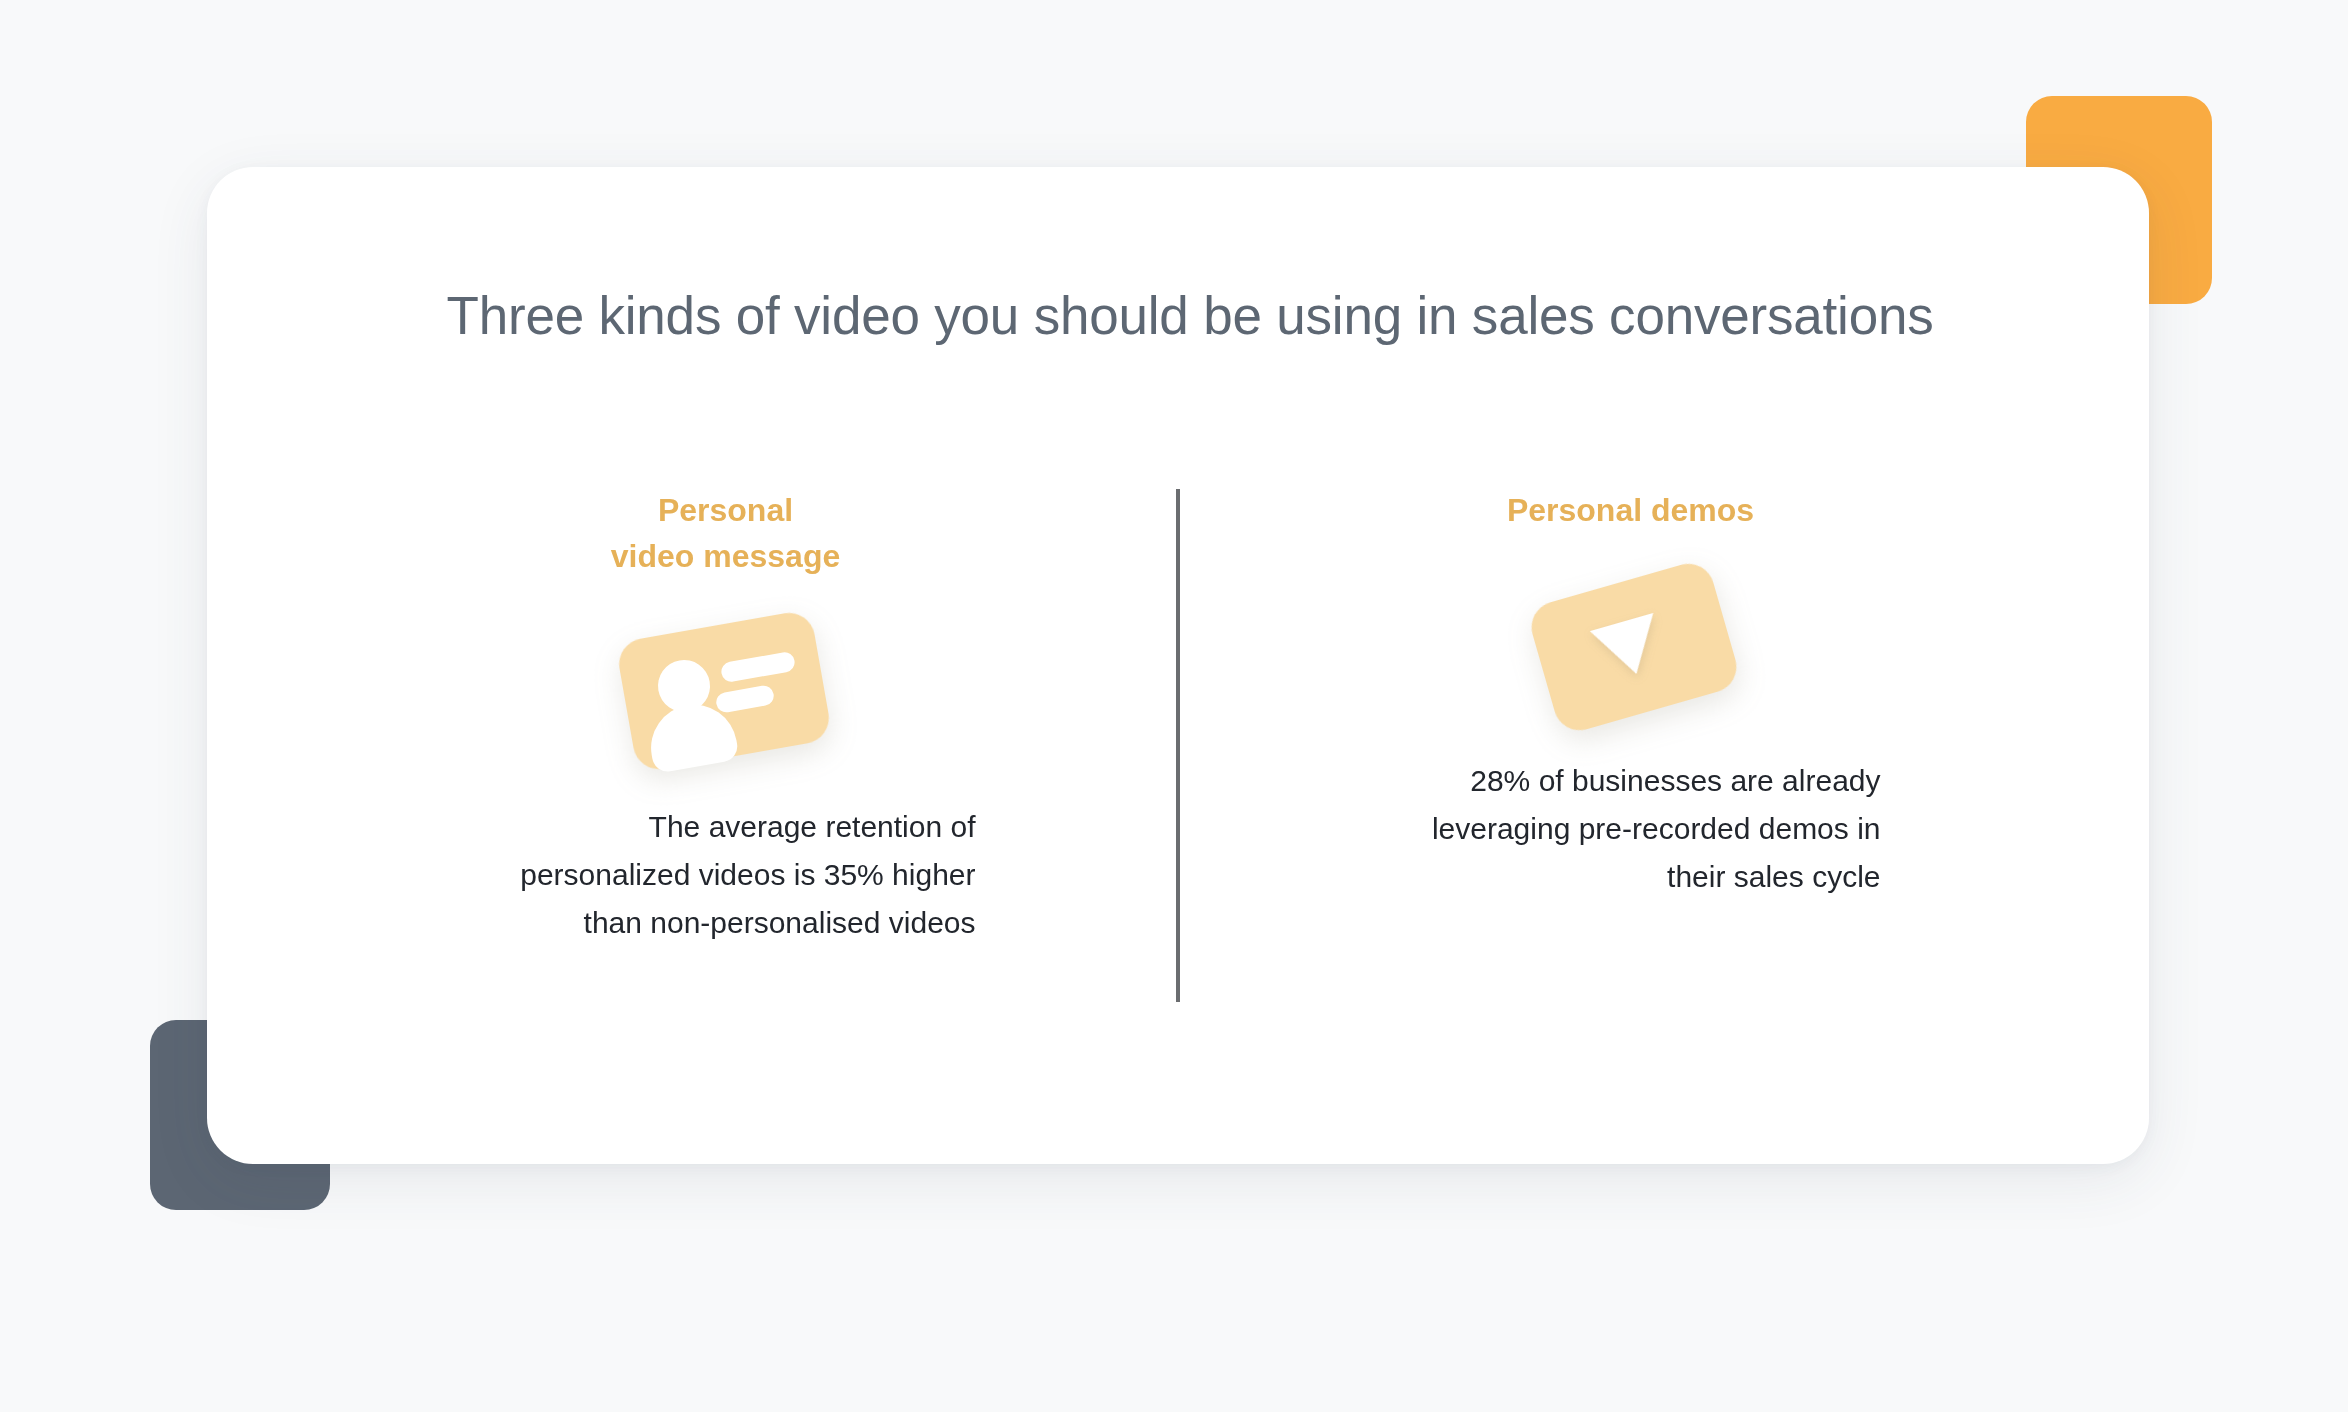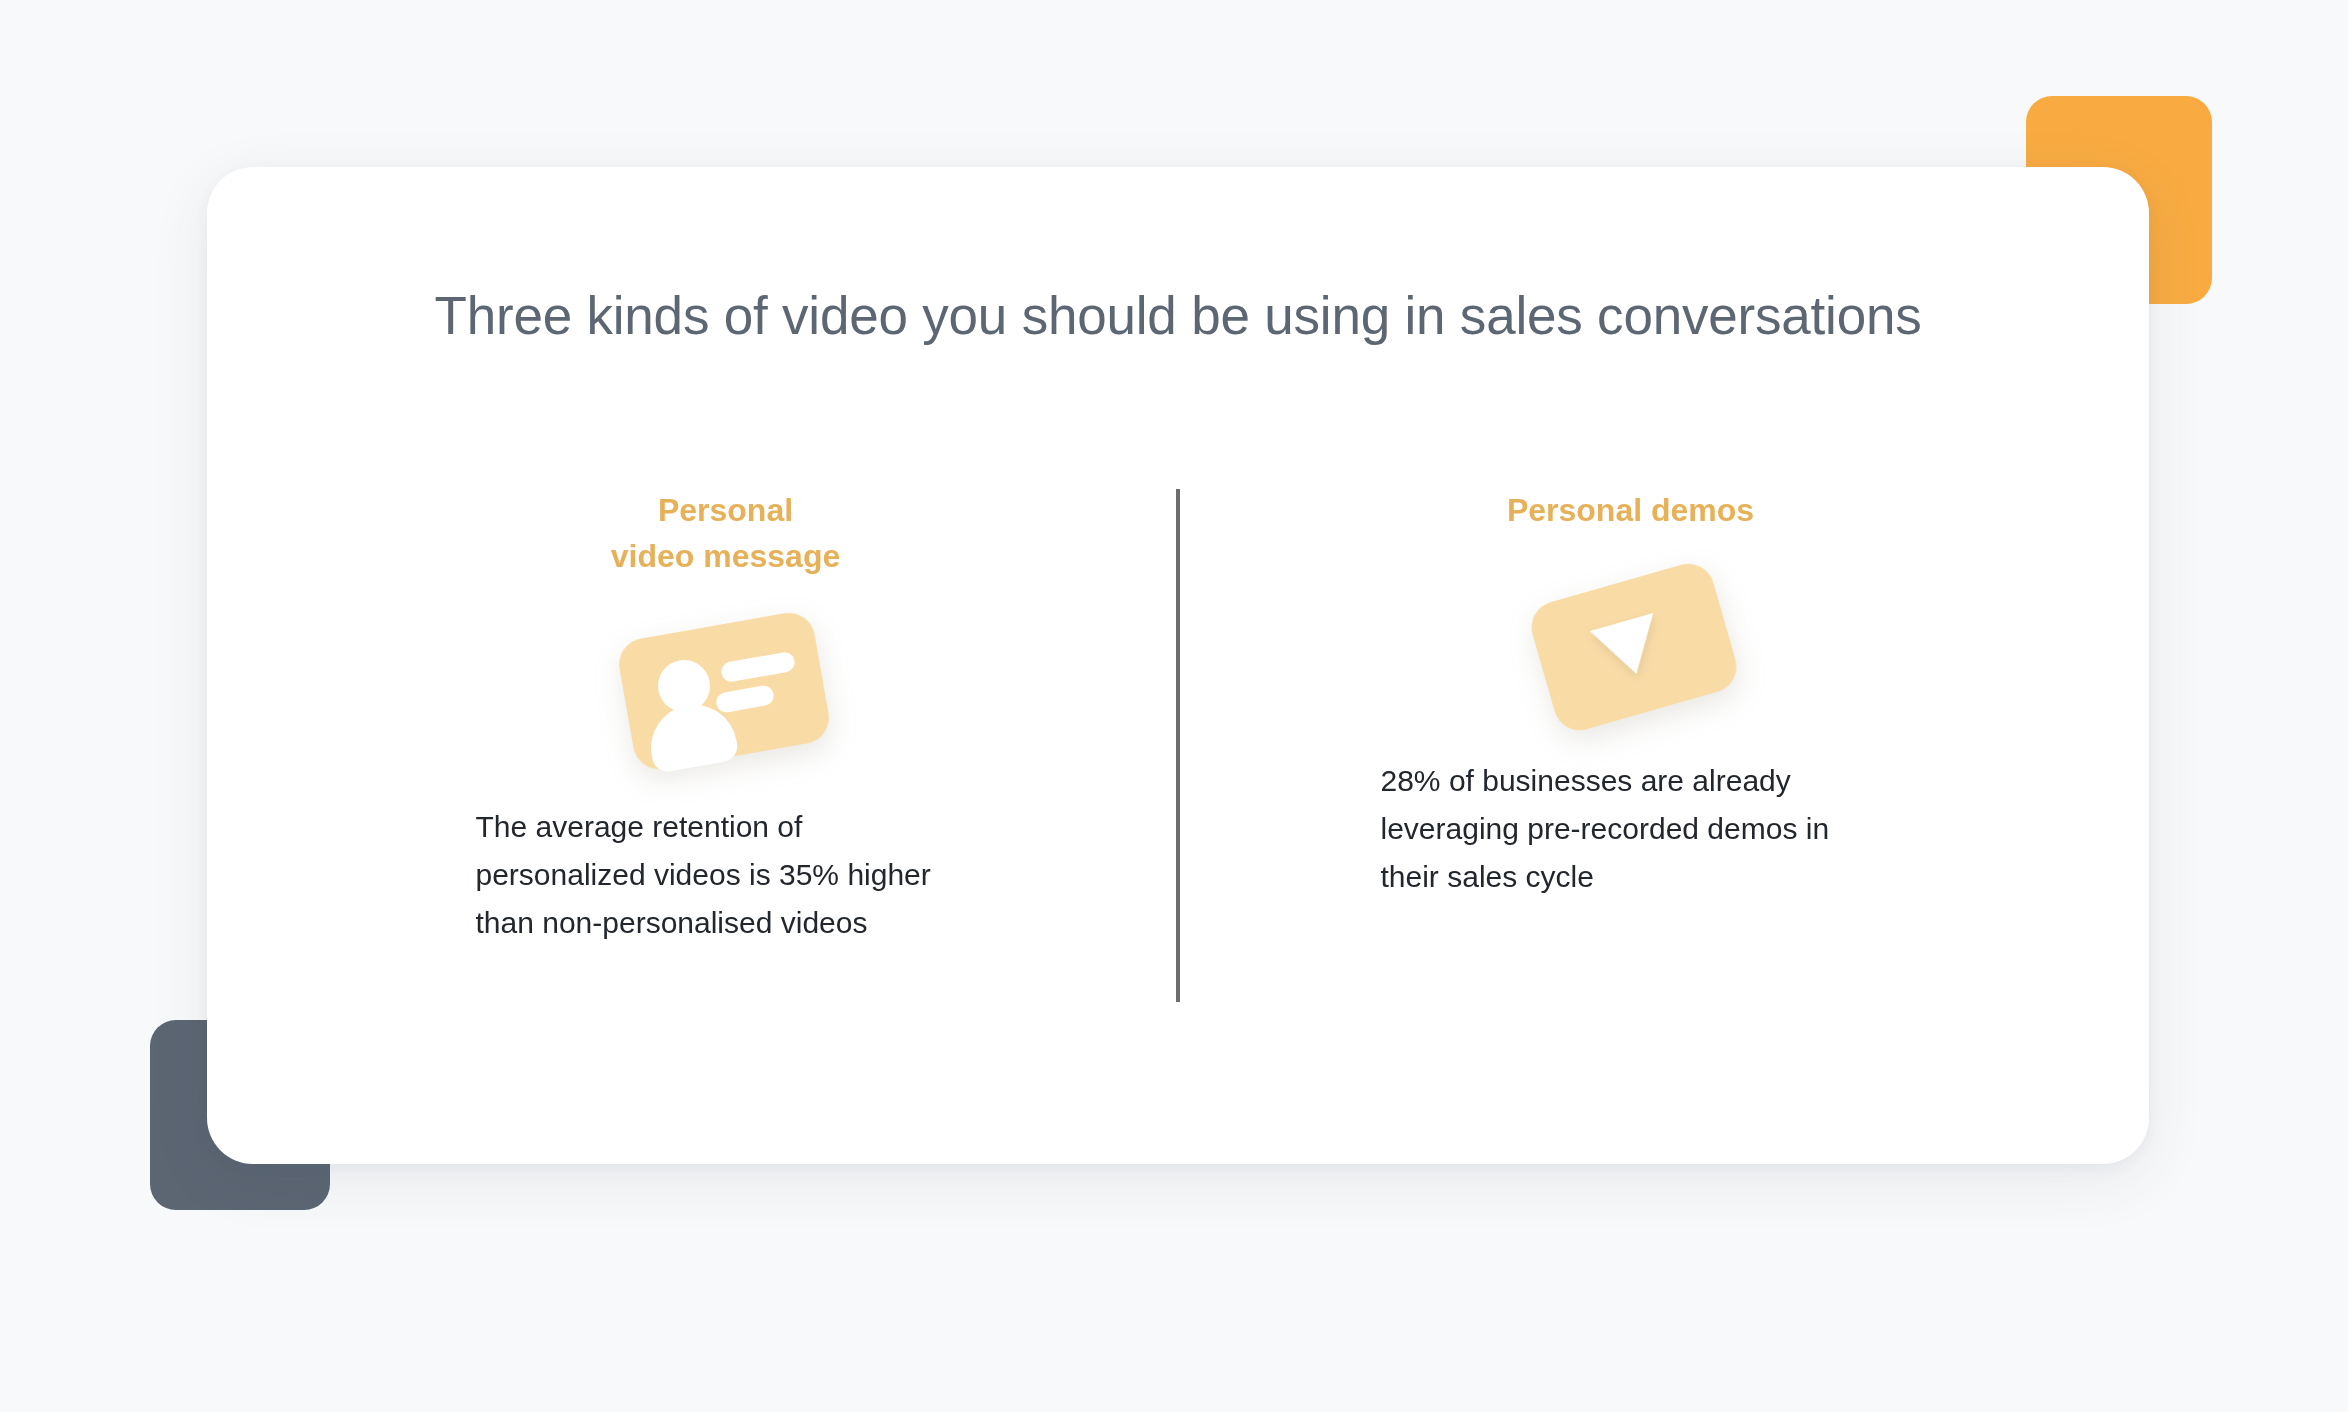--- a/index.html
+++ b/index.html
@@ -50,21 +50,21 @@
     border-radius:46px;
     box-shadow:0 16px 60px rgba(60,70,90,0.09),
                0 3px 14px rgba(60,70,90,0.05);
     z-index:3;
   }
 
   
   .page-title {
     position:absolute;
     top:118px;
-    left:0;
+    left:12px;
     width:100%;
     text-align:center;
     font-size:53px;
     font-weight:400;
     letter-spacing:-0.2px;
     color:#5d6773;
     white-space:nowrap;
   }
 
   
@@ -109,21 +109,21 @@
     margin-top:14px;
     display:flex;
     align-items:center;
     justify-content:center;
   }
 
   .col-body {
     font-size:30px;
     line-height:48px;
     color:#22262d;
-    text-align:left;
+    text-align:right;
     max-width:500px;
     font-weight:400;
   }
   .col-body-narrow { max-width:470px; }
 
   
   .icon {
     position:relative;
     width:230px;
     height:170px;

